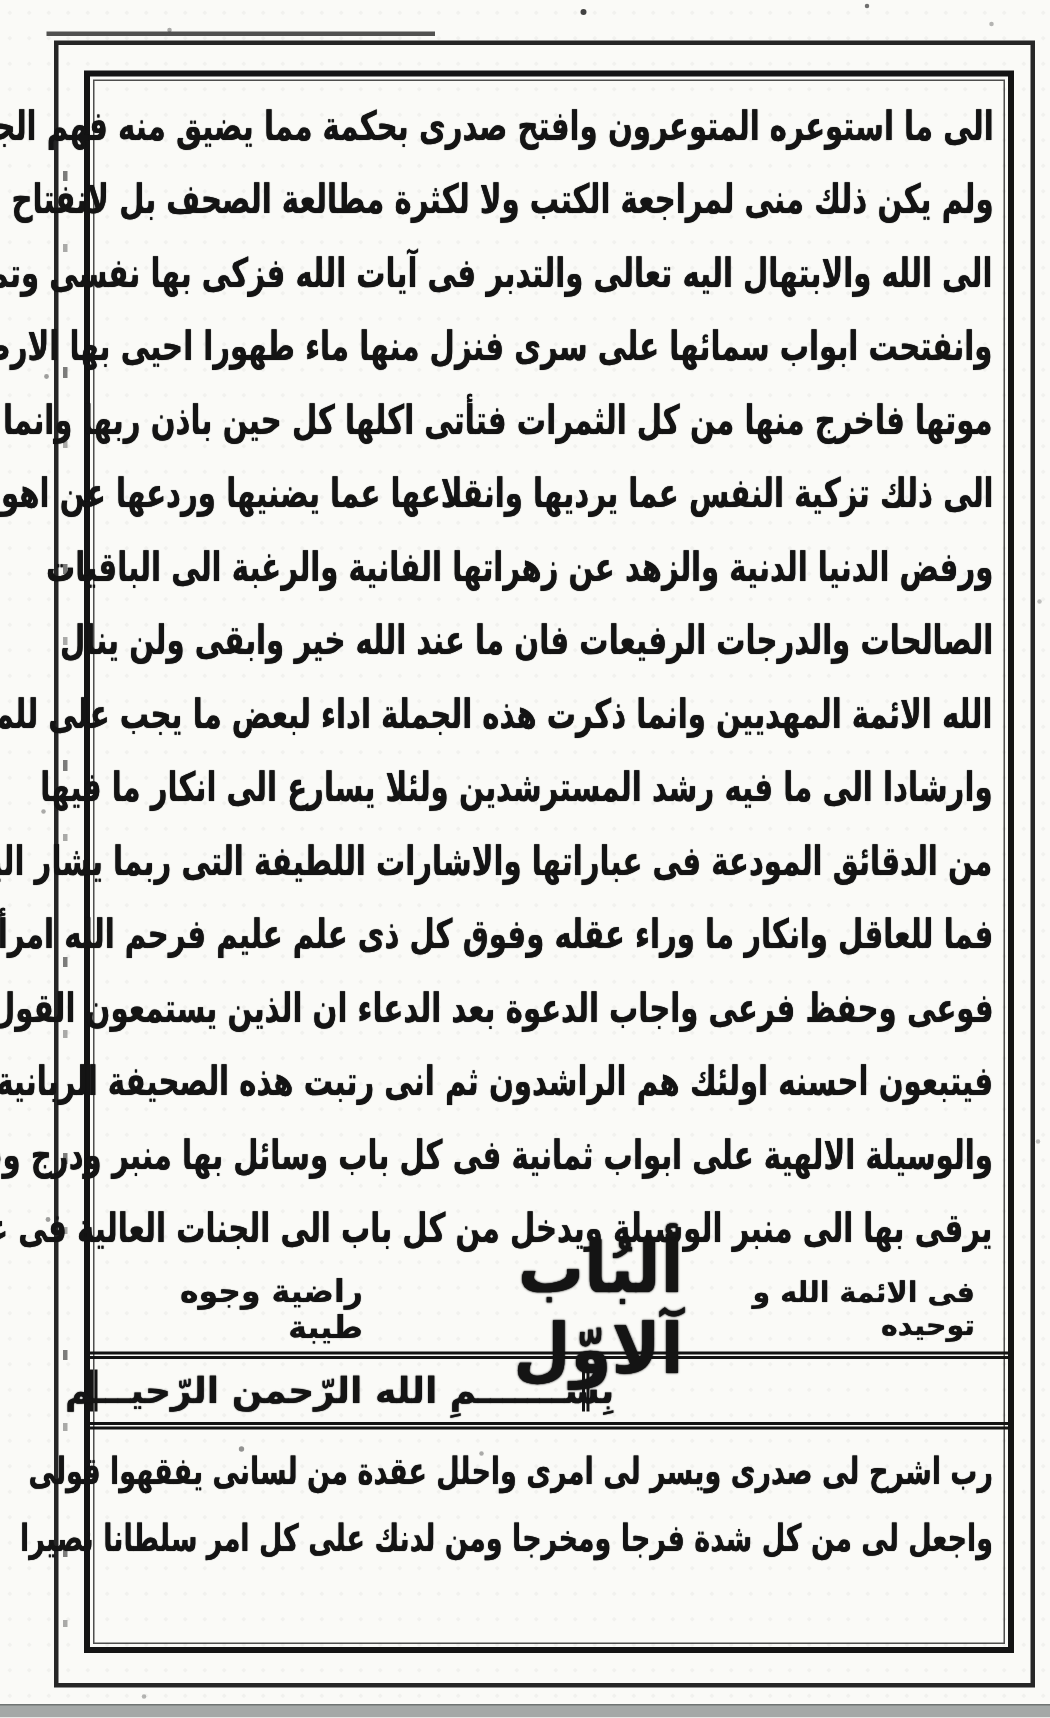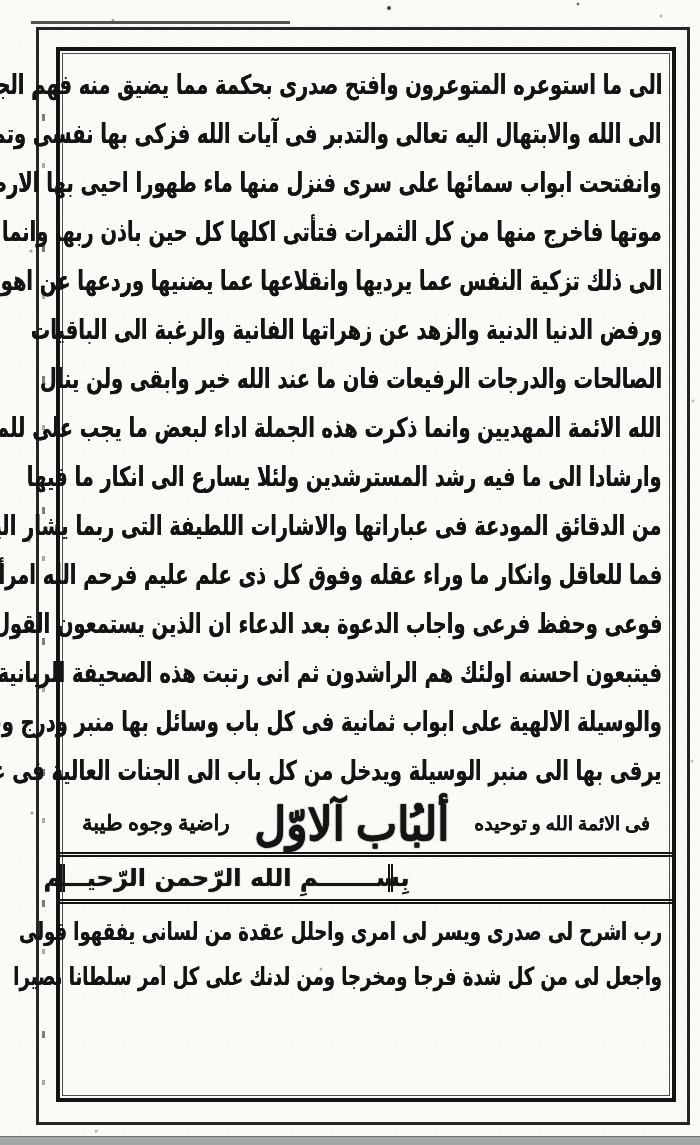--- a/index.html
+++ b/index.html
@@ -35,21 +35,21 @@
   .line{
     direction:rtl;text-align:right;white-space:nowrap;overflow:visible;
     height:49px;line-height:49px;
     font-size:27px;font-weight:700;
     text-shadow:0 0 .7px currentColor;
   }
   .fit{display:inline-block;transform-origin:right center;}
   
   .heading-line{
     height:57px;display:flex;align-items:center;justify-content:space-between;
-    padding:0 12px;direction:ltr;font-family:Liberation Serif, serif;
+    padding:0 12px;direction:ltr;
   }
   .heading-pre{direction:rtl;font-size:21px;font-weight:700;text-shadow:0 0 .6px currentColor;}
   .heading-title{
     direction:rtl;font-size:44px;font-weight:700;letter-spacing:2px;
     text-shadow:0 0 1.4px currentColor,0 0 .8px currentColor;
     transform:scaleY(1.05);
   }
   .heading-sub{direction:rtl;font-size:19px;font-weight:700;text-shadow:0 0 .6px currentColor;}
   
   .band{
@@ -117,20 +117,21 @@
 
   <div class="outer-frame">
     <div class="rough-top"></div>
   </div>
 
   <div class="inner-frame">
     <div class="inner-thin"></div>
 
     <div class="text-block">
       <div class="line"><span class="fit" style="transform: scaleX(0.72);">الى ما استوعره المتوعرون وافتح صدرى بحكمة مما يضيق منه فهم الجهال</span></div>
+      <div class="line"><span class="fit" style="transform: scaleX(0.72);">ولم يكن ذلك منى لمراجعة الكتب ولا لكثرة مطالعة الصحف بل لانفتاح</span></div>
       <div class="line"><span class="fit" style="transform: scaleX(0.72);">الى الله والابتهال اليه تعالى والتدبر فى آيات الله فزكى بها نفسى وتمم عقلى</span></div>
       <div class="line"><span class="fit" style="transform: scaleX(0.72);">وانفتحت ابواب سمائها على سرى فنزل منها ماء طهورا احيى بها الارض بعد</span></div>
       <div class="line"><span class="fit" style="transform: scaleX(0.72);">موتها فاخرج منها من كل الثمرات فتأتى اكلها كل حين باذن ربها وانما الطريق</span></div>
       <div class="line"><span class="fit" style="transform: scaleX(0.72);">الى ذلك تزكية النفس عما يرديها وانقلاعها عما يضنيها وردعها عن اهوائها</span></div>
       <div class="line"><span class="fit" style="transform: scaleX(0.72);">ورفض الدنيا الدنية والزهد عن زهراتها الفانية والرغبة الى الباقيات</span></div>
       <div class="line"><span class="fit" style="transform: scaleX(0.72);">الصالحات والدرجات الرفيعات فان ما عند الله خير وابقى ولن ينال</span></div>
       <div class="line"><span class="fit" style="transform: scaleX(0.72);">الله الائمة المهديين وانما ذكرت هذه الجملة اداء لبعض ما يجب على للمتعلمين</span></div>
       <div class="line"><span class="fit" style="transform: scaleX(0.72);">وارشادا الى ما فيه رشد المسترشدين ولئلا يسارع الى انكار ما فيها</span></div>
       <div class="line"><span class="fit" style="transform: scaleX(0.72);">من الدقائق المودعة فى عباراتها والاشارات اللطيفة التى ربما يشار اليها</span></div>
       <div class="line"><span class="fit" style="transform: scaleX(0.72);">فما للعاقل وانكار ما وراء عقله وفوق كل ذى علم عليم فرحم الله امرأ سمع</span></div>

